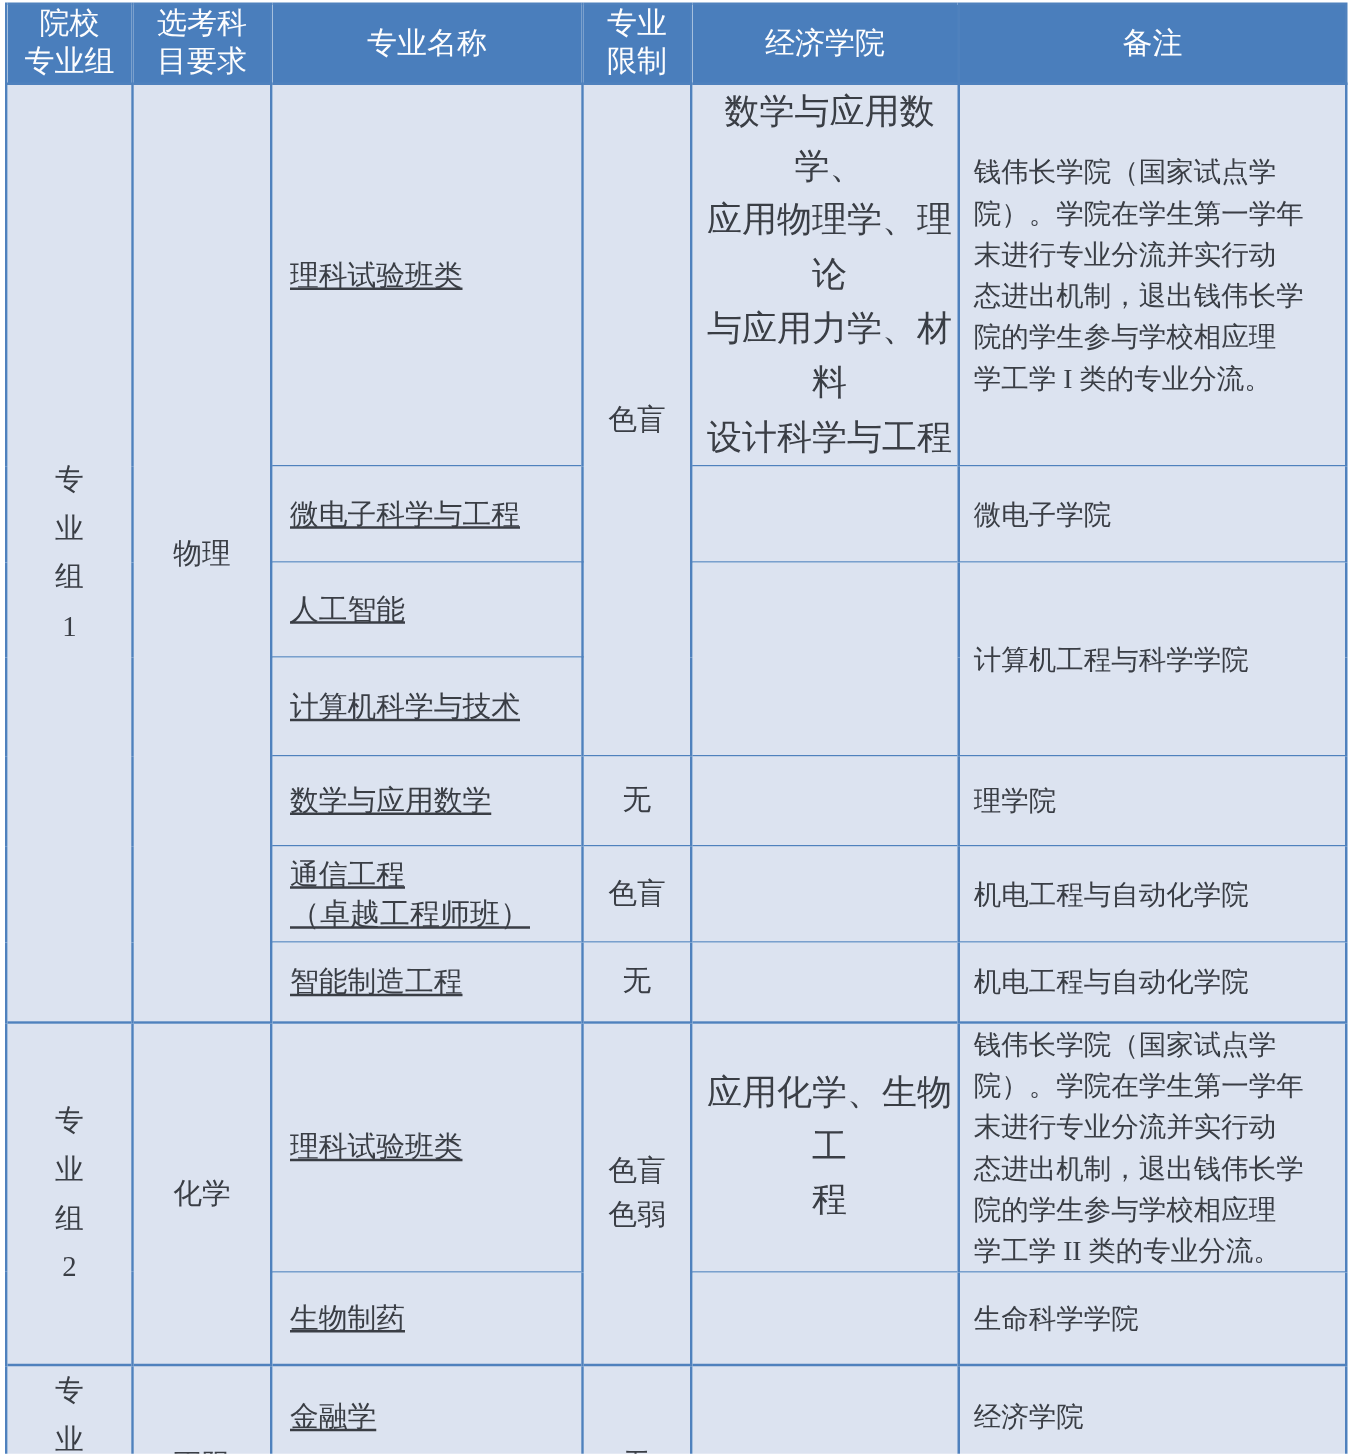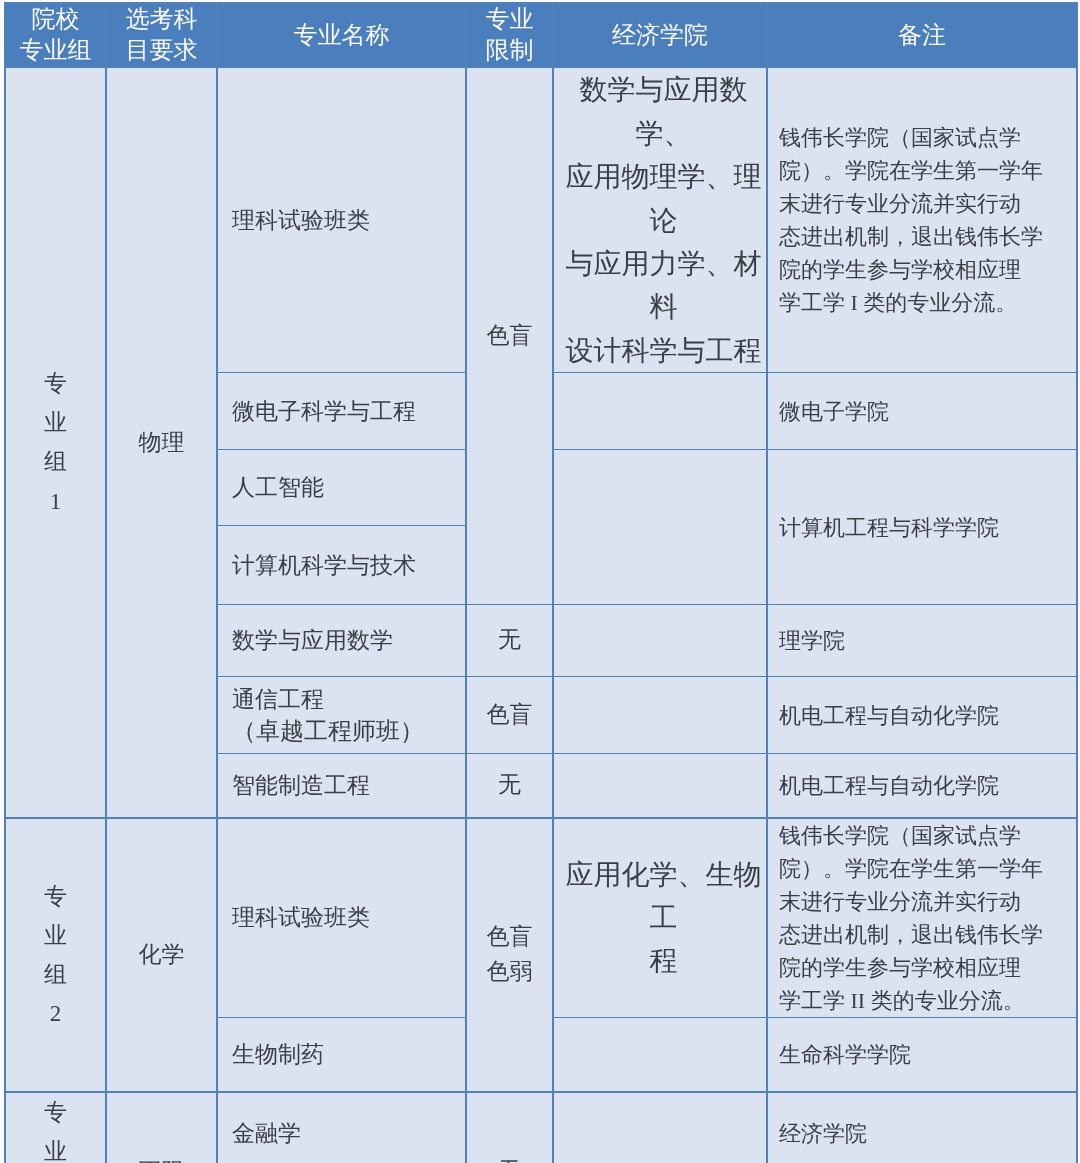--- a/index.html
+++ b/index.html
@@ -32,21 +32,21 @@
     white-space: pre-line;
     border-bottom-width: 2px;
   }
   td {
     background: var(--body-bg, #dce3f0);
     color: var(--text, #3a3e45);
     font-size: 23px;
   }
   tr.sect > td { border-top-width: 2px; }
   .c { text-align: center; font-family: Liberation Serif, serif; }
-  .l { text-align: left; padding-left: 14px; padding-right: 6px; }
+  .l { text-align: left; padding-left: 14px; padding-right: 6px; text-decoration: underline; }
   .pre { white-space: pre-line; }
   .vgroup { line-height: 1.7; font-size: 23px; text-align: center; }
   .restr { text-align: center; line-height: 1.5; margin-left: 24px; }
   .included { font-size: 28px; line-height: 1.55; padding-left: 11px; padding-right: 4px; text-align: center; }
   .remark { font-size: 22px; line-height: 1.5; padding-left: 11px; padding-right: 4px; text-align: left; }
   .sub { font-size: 24px; }
 </style>
 </head>
 <body>
 

